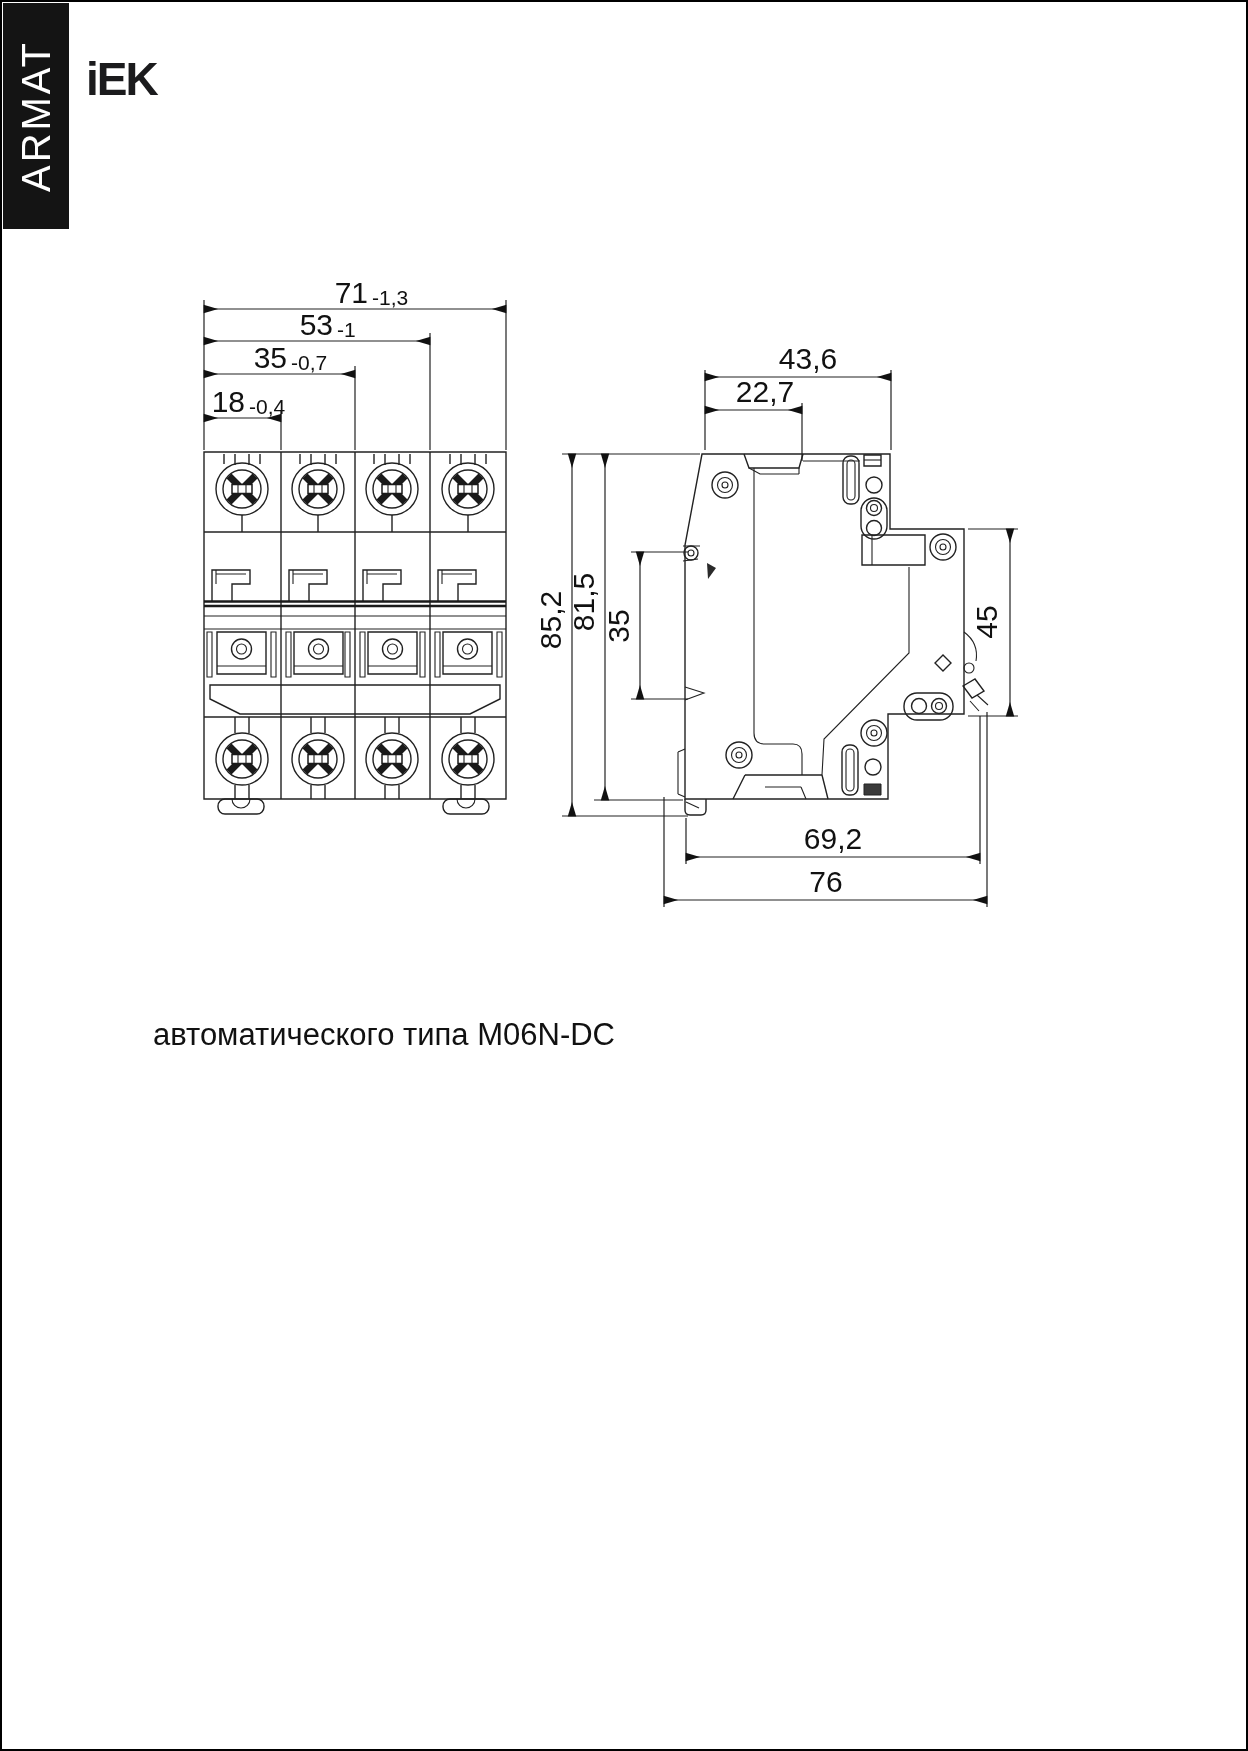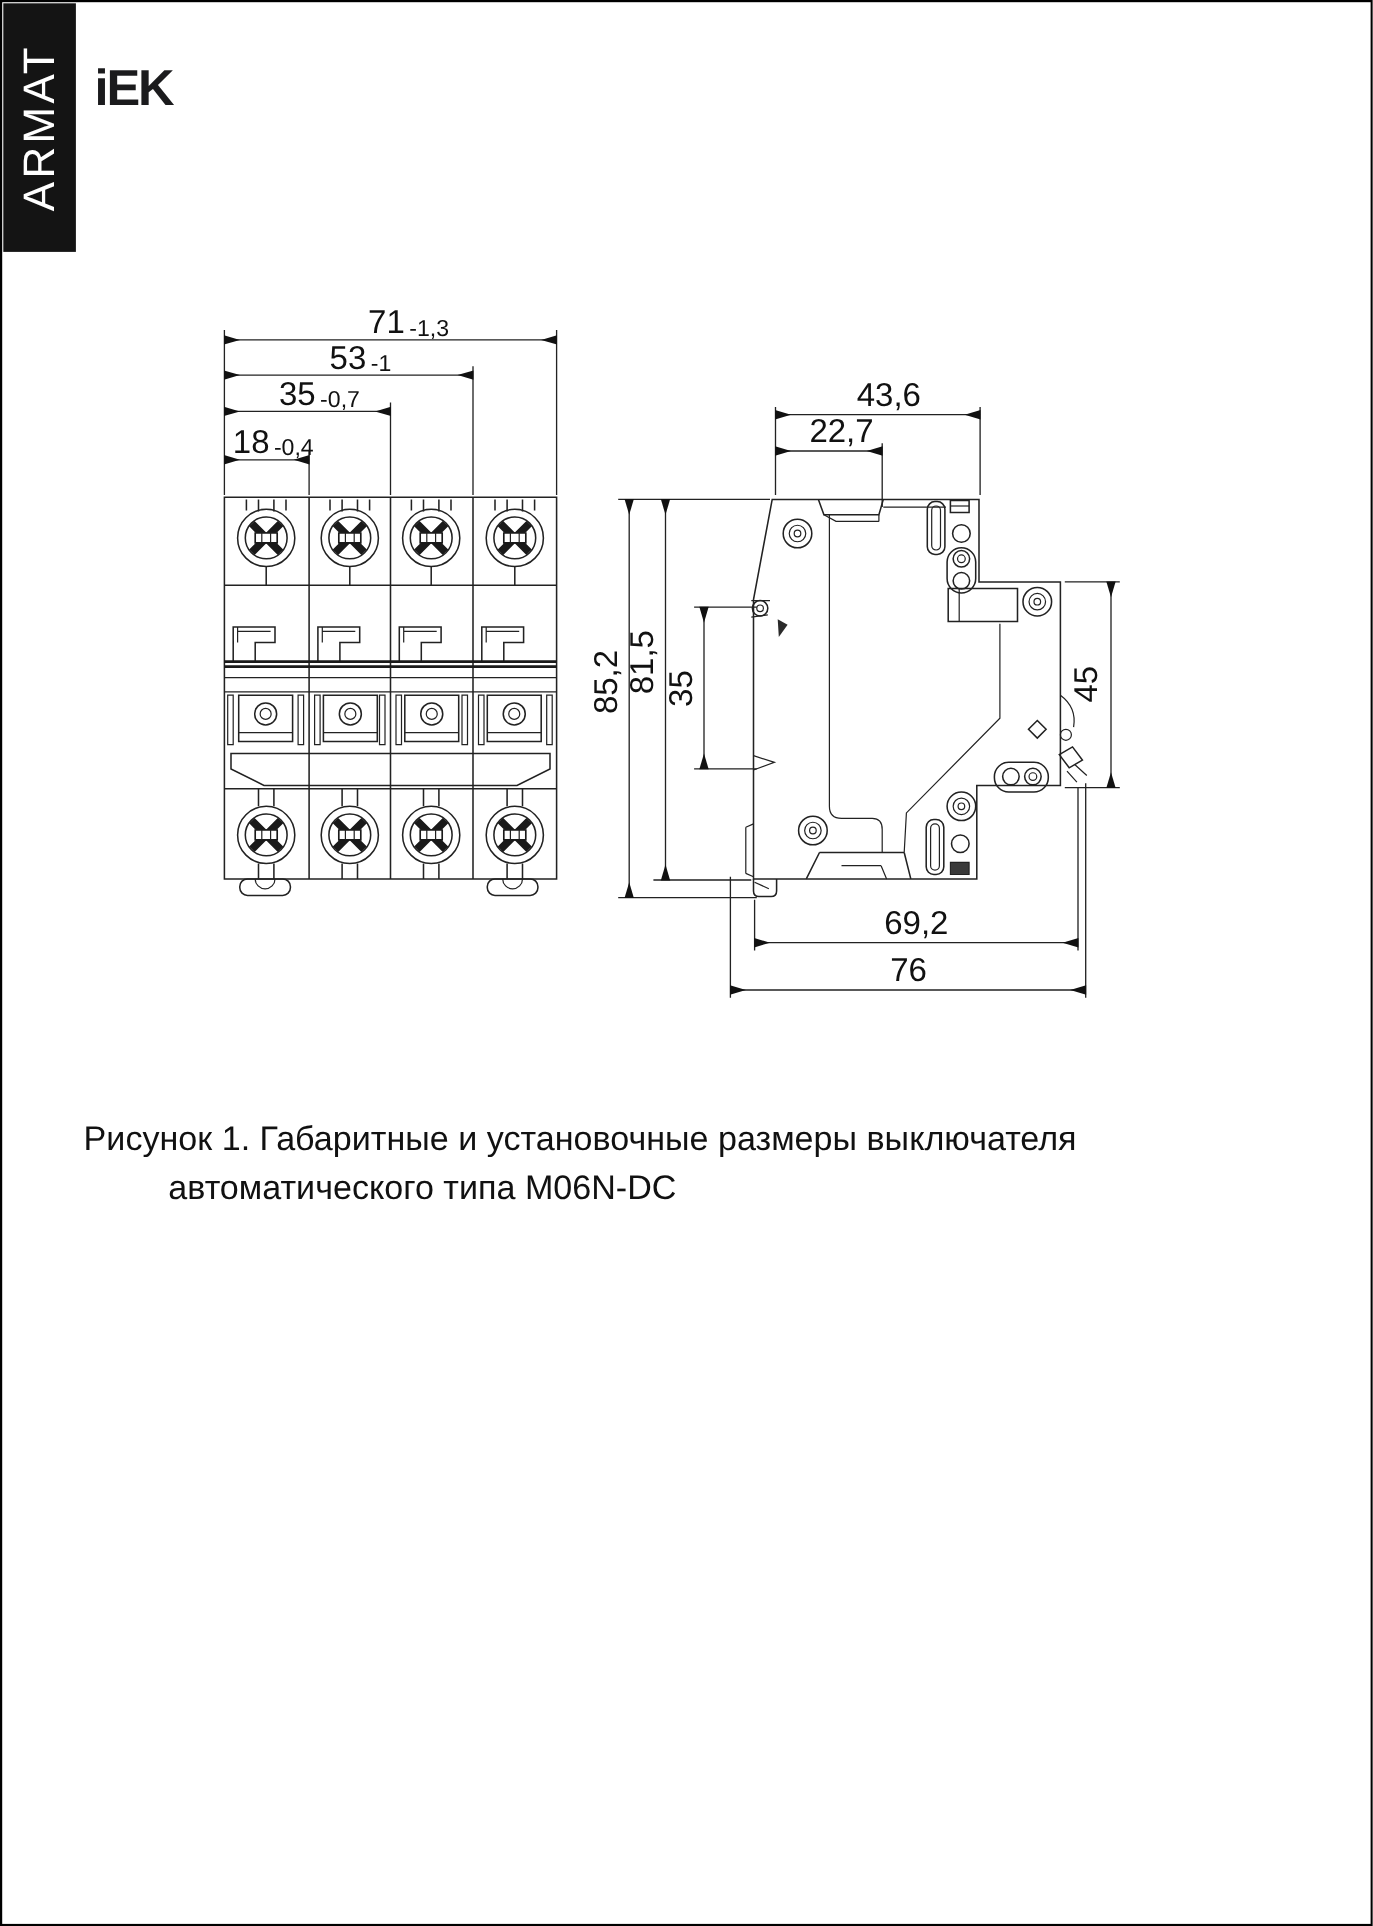--- a/index.html
+++ b/index.html
@@ -243,17 +243,16 @@
 
       <path class="dim" d="M684,816 V862 M978,714 V862 M662,795 V905 M985,710 V905"></path>
       <line class="dim" x1="684" y1="855" x2="978" y2="855" marker-start="url(#ar)" marker-end="url(#ar)"></line>
       <line class="dim" x1="662" y1="898" x2="985" y2="898" marker-start="url(#ar)" marker-end="url(#ar)"></line>
       <text class="dimtxt" x="831" y="847" text-anchor="middle">69,2</text>
       <text class="dimtxt" x="824" y="890" text-anchor="middle">76</text>
     </g>
   </svg>
 
   <div class="caption">
-    <div class="l1">Рисунок 1. Габаритные и установочные размеры выключателя</div>
     <div class="l2">автоматического типа M06N-DC</div>
   </div>
 
 </div>
 
 </body></html>

